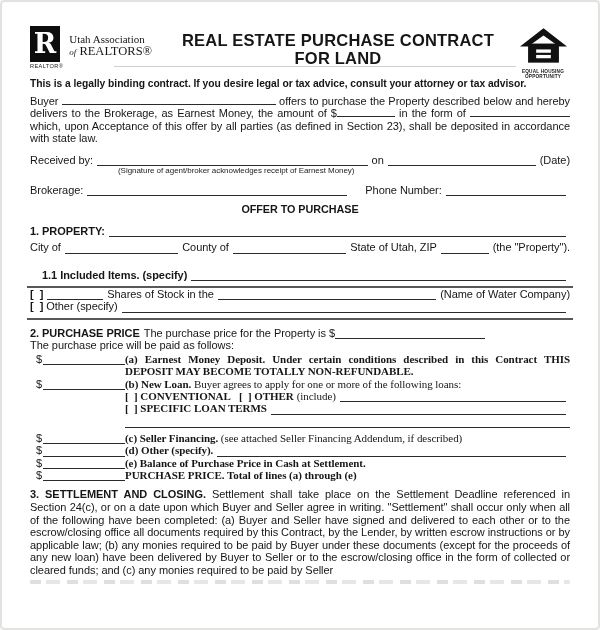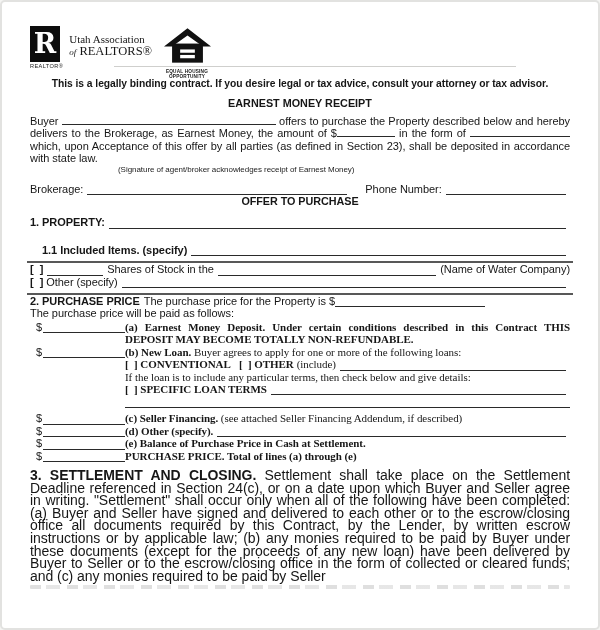--- a/index.html
+++ b/index.html
@@ -19,103 +19,122 @@
   .rcap{font-size:5.6px;letter-spacing:.4px;margin-top:1px;text-align:center;color:#222;}
   .assoc{font-family:"Liberation Serif",serif;margin-top:7px;line-height:12px;}
   .assoc1{font-size:11px;}
   .assoc2{font-size:12.5px;}
   .assoc2 .of{font-style:italic;font-size:9px;}
   .title-block{flex:1;text-align:center;margin-top:5px;}
   .t1{font-weight:bold;font-size:16.5px;line-height:18px;letter-spacing:.2px;}
   .eho-block{width:54px;flex:none;text-align:center;margin-top:2px;}
   .eho-cap{font-size:4.7px;font-weight:bold;line-height:5.2px;letter-spacing:.2px;}
   .title-underline{position:absolute;top:64px;left:112px;width:402px;border-top:1px solid #cfcfcd;}
-  .advisory{text-align:center;font-weight:bold;font-size:10.3px;margin-top:4px;letter-spacing:-0.05px;}
+  .advisory{text-align:left;font-weight:bold;font-size:10.3px;margin-top:4px;letter-spacing:-0.05px;}
   .emr{text-align:center;font-weight:bold;font-size:10.8px;margin-top:8px;}
 
   
   .blank{display:inline-block;border-bottom:1px solid #2a2a2a;height:9px;vertical-align:baseline;}
   .row{display:flex;align-items:flex-end;}
   .row .fill{flex:1;border-bottom:1px solid #2a2a2a;height:11px;margin:0 4px;}
   .row .fblank{border-bottom:1px solid #2a2a2a;height:11px;margin:0 4px;flex:none;}
   .rule{border:none;border-top:2px solid #585858;margin:5px -3px 0;}
   .ind{padding-left:12px;}
   .note{font-size:8px;letter-spacing:-0.05px;color:#1c1c1c;padding-left:88px;line-height:9px;}
 
   
   .pay{display:flex;align-items:flex-start;}
   .pay-amt{flex:none;width:95px;display:flex;align-items:flex-end;padding-left:6px;box-sizing:border-box;}
   .pay-amt .dol{flex:none;}
   .pay-amt .pb{flex:1;border-bottom:1px solid #2a2a2a;height:11px;margin-left:1px;}
   .pay-body{flex:1;min-width:0;font-family:Liberation Serif, serif;}
   .cont-blank{border-bottom:1px solid #2a2a2a;height:12px;}
 
   .mt3{margin-top:15px;}.mt4{margin-top:4px;}.mt6{margin-top:6px;}
-  .mt7{}.mt9{margin-top:9px;}
-
-  .settle{font-size:14px;line-height:12.6px;}
+  .mt7{margin-top:7px;}.mt9{margin-top:9px;}
+
+  .settle{font-size:11px;line-height:12.6px;}
   .remnant{margin-top:3px;height:4px;opacity:.45;border-radius:1px;
            background:repeating-linear-gradient(90deg,#b8b8b8 0 11px,transparent 11px 16px,#c9c9c9 16px 30px,transparent 30px 37px);}
 </style>
 </head>
 <body>
 
 <div class="paper">
 
   <div class="hdr">
     <div class="realtor-block">
       <div>
         <div class="rbox">R</div>
         <div class="rcap">REALTOR®</div>
       </div>
       <div class="assoc">
         <div class="assoc1">Utah Association</div>
         <div class="assoc2"><span class="of">of</span> <span>REALTORS®</span></div>
       </div>
+    </div>
+    <div class="title-block">
+      <div class="t1">REAL ESTATE PURCHASE CONTRACT</div>
+      <div class="t1">FOR LAND</div>
     </div>
     <div class="eho-block">
       <svg viewBox="0 0 64 50" width="47" height="37">
         <polygon points="32,0 64,25 53,25 32,10 11,25 0,25" fill="#111"></polygon>
         <rect x="11" y="21" width="42" height="26" fill="#111"></rect>
         <rect x="22" y="29" width="20" height="4.5" fill="#fff"></rect>
         <rect x="22" y="36.5" width="20" height="4.5" fill="#fff"></rect>
       </svg>
       <div class="eho-cap">EQUAL HOUSING</div>
       <div class="eho-cap">OPPORTUNITY</div>
     </div>
   </div>
   <div class="title-underline"></div>
 
   <div class="advisory">This is a legally binding contract. If you desire legal or tax advice, consult your attorney or tax advisor.</div>
-  <div class="emr">EARNEST MONEY RECEIPT</div>
 
   <p class="txt jp mt6" style="margin:6px 0 0;">
     <span>Buyer</span>
     <span class="blank" style="width:214px;"></span>
     <span>offers to purchase the Property described below and hereby delivers to the Brokerage, as Earnest Money, the amount of $</span><span class="blank" style="width:58px;"></span>
     <span>in the form of</span>
     <span class="blank" style="width:100px;"></span>
     <span>which, upon Acceptance of this offer by all parties (as defined in Section 23), shall be deposited in accordance with state law.</span>
   </p>
 
+  <div class="row txt mt9">
+    <span>Received by:</span>
+    <span class="fill"></span>
+    <span>on</span>
+    <span class="fblank" style="width:148px;"></span>
+    <span>(Date)</span>
+  </div>
   <div class="note">(Signature of agent/broker acknowledges receipt of Earnest Money)</div>
 
   <div class="row txt mt9">
     <span>Brokerage:</span>
     <span class="fblank" style="width:260px;"></span>
     <span style="margin-left:14px;">Phone Number:</span>
     <span class="fill"></span>
   </div>
 
   <div class="center b txt mt7" style="font-size:10.8px;">OFFER TO PURCHASE</div>
 
   <div class="row txt mt9">
     <span class="b">1. PROPERTY:</span>
     <span class="fill"></span>
   </div>
+  <div class="row txt mt4">
+    <span>City of</span>
+    <span class="fill"></span>
+    <span>County of</span>
+    <span class="fill"></span>
+    <span>State of Utah, ZIP</span>
+    <span class="fblank" style="width:48px;"></span>
+    <span>(the "Property").</span>
+  </div>
   <div class="row txt mt3 ind">
     <span class="b">1.1 Included Items. (specify)</span>
     <span class="fill"></span>
   </div>
 
   <hr class="rule">
 
   <div class="row txt">
     <span class="b">[&nbsp;&nbsp;]</span>
     <span class="fblank" style="width:56px;"></span>
@@ -154,21 +173,20 @@
     <div class="pay-body">
       <div>
         <span class="b">(b) New Loan.</span>
         <span>Buyer agrees to apply for one or more of the following loans:</span>
       </div>
       <div class="row">
         <span class="b">[&nbsp;&nbsp;] CONVENTIONAL&nbsp;&nbsp; [&nbsp;&nbsp;] OTHER</span>
         <span style="margin-left:3px;">(include)</span>
         <span class="fill"></span>
       </div>
-      <div>If the loan is to include any particular terms, then check below and give details:</div>
       <div class="row">
         <span class="b">[&nbsp;&nbsp;] SPECIFIC LOAN TERMS</span>
         <span class="fill"></span>
       </div>
       <div class="cont-blank"></div>
     </div>
   </div>
 
   <div class="pay txt mt4">
     <div class="pay-amt">

